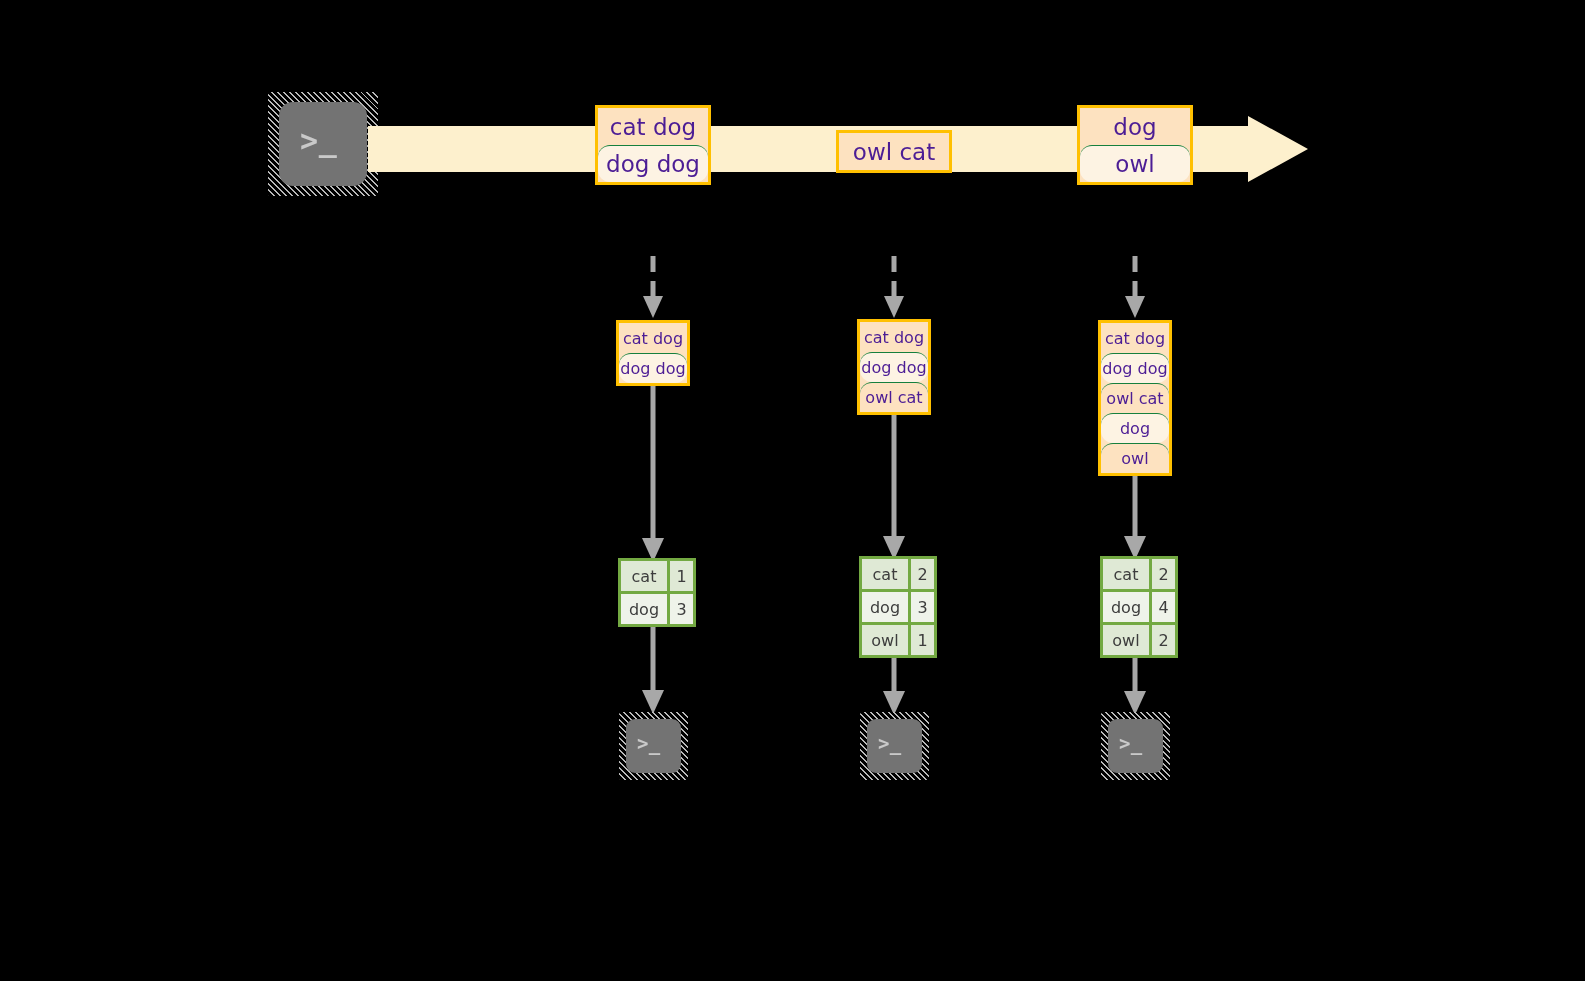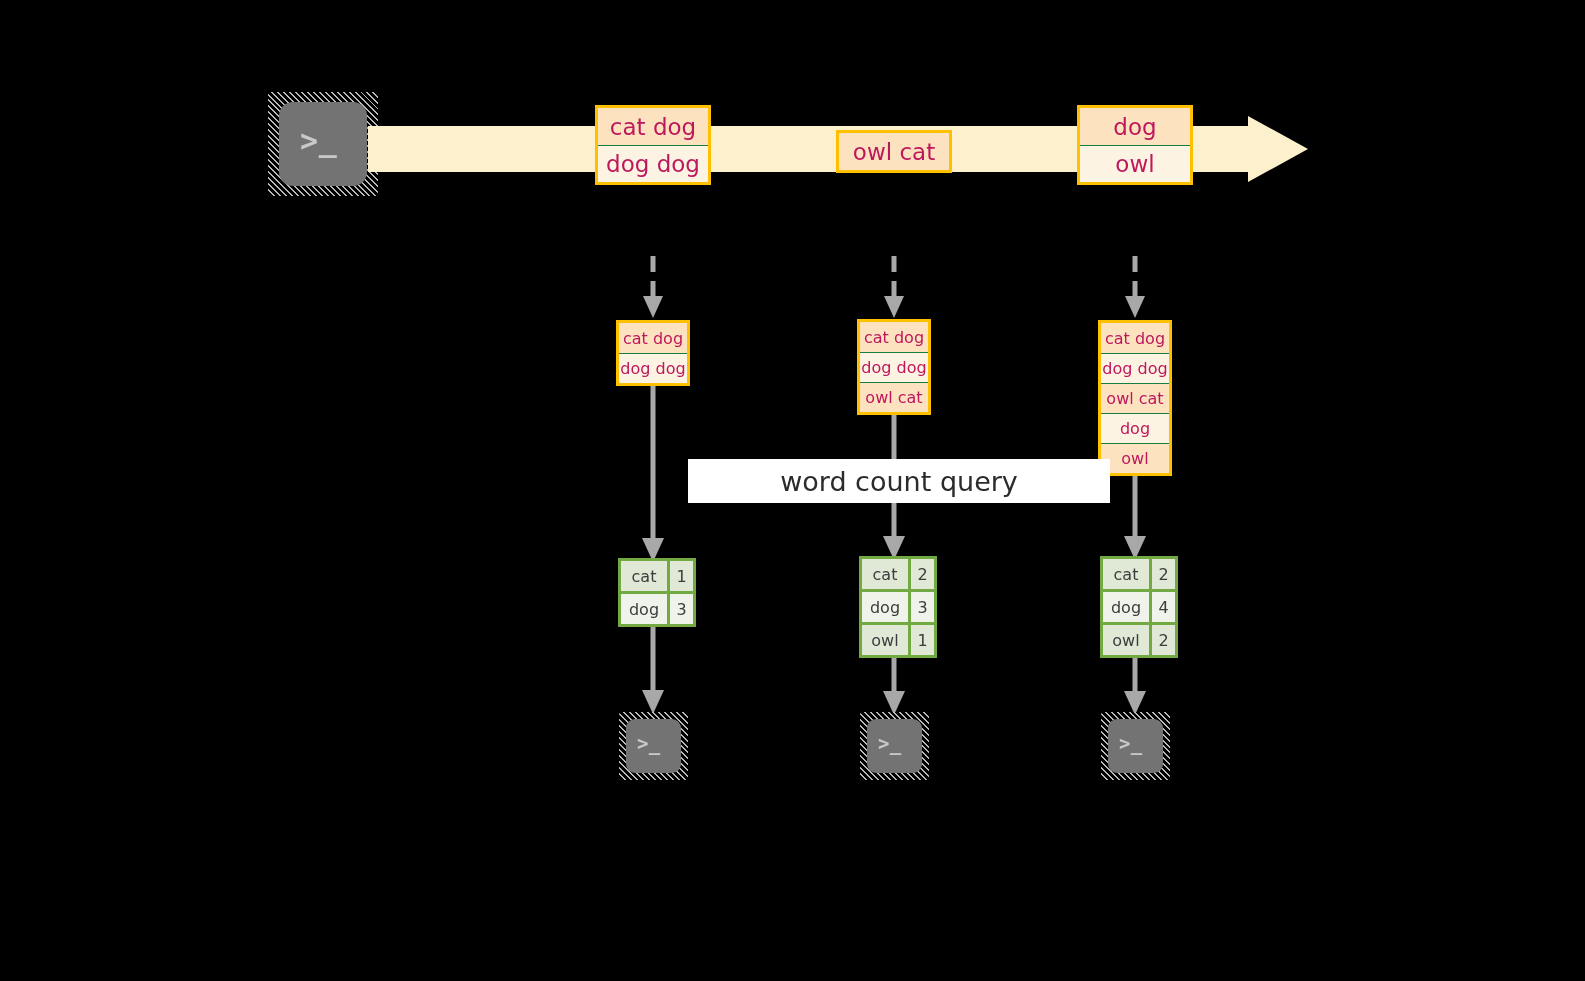--- a/index.html
+++ b/index.html
@@ -60,22 +60,23 @@
     position: absolute;
     box-sizing: border-box;
     border: 3px solid #ffc000;
     background: #fde2c0;
   }
   .msgbox .row {
     box-sizing: border-box;
     display: flex;
     align-items: center;
     justify-content: center;
-    color: #be185d;
+    color: #4c1d95;
     white-space: nowrap;
+    border-radius: 12px;
   }
   .msgbox .row.alt { background: #fdf3e3; }
   .msgbox .row.sep { border-top: 1px solid #15803d; }
 
   
   .msgbox.big .row {
     height: 37px;
     font-size: 23px;
   }
   
@@ -210,21 +211,20 @@
   </div>
 
   <div class="msgbox small" style="left:1098px; top:320px; width:74px;">
     <div class="row">cat dog</div>
     <div class="row alt sep">dog dog</div>
     <div class="row sep">owl cat</div>
     <div class="row alt sep">dog</div>
     <div class="row sep">owl</div>
   </div>
 
-  <div class="query-label">word count query</div>
 
   <div class="gtable" style="left:618px; top:558px;">
     <div class="grow">
       <div class="gcell key">cat</div>
       <div class="gcell val">1</div>
     </div>
     <div class="grow">
       <div class="gcell key alt">dog</div>
       <div class="gcell val alt">3</div>
     </div>

